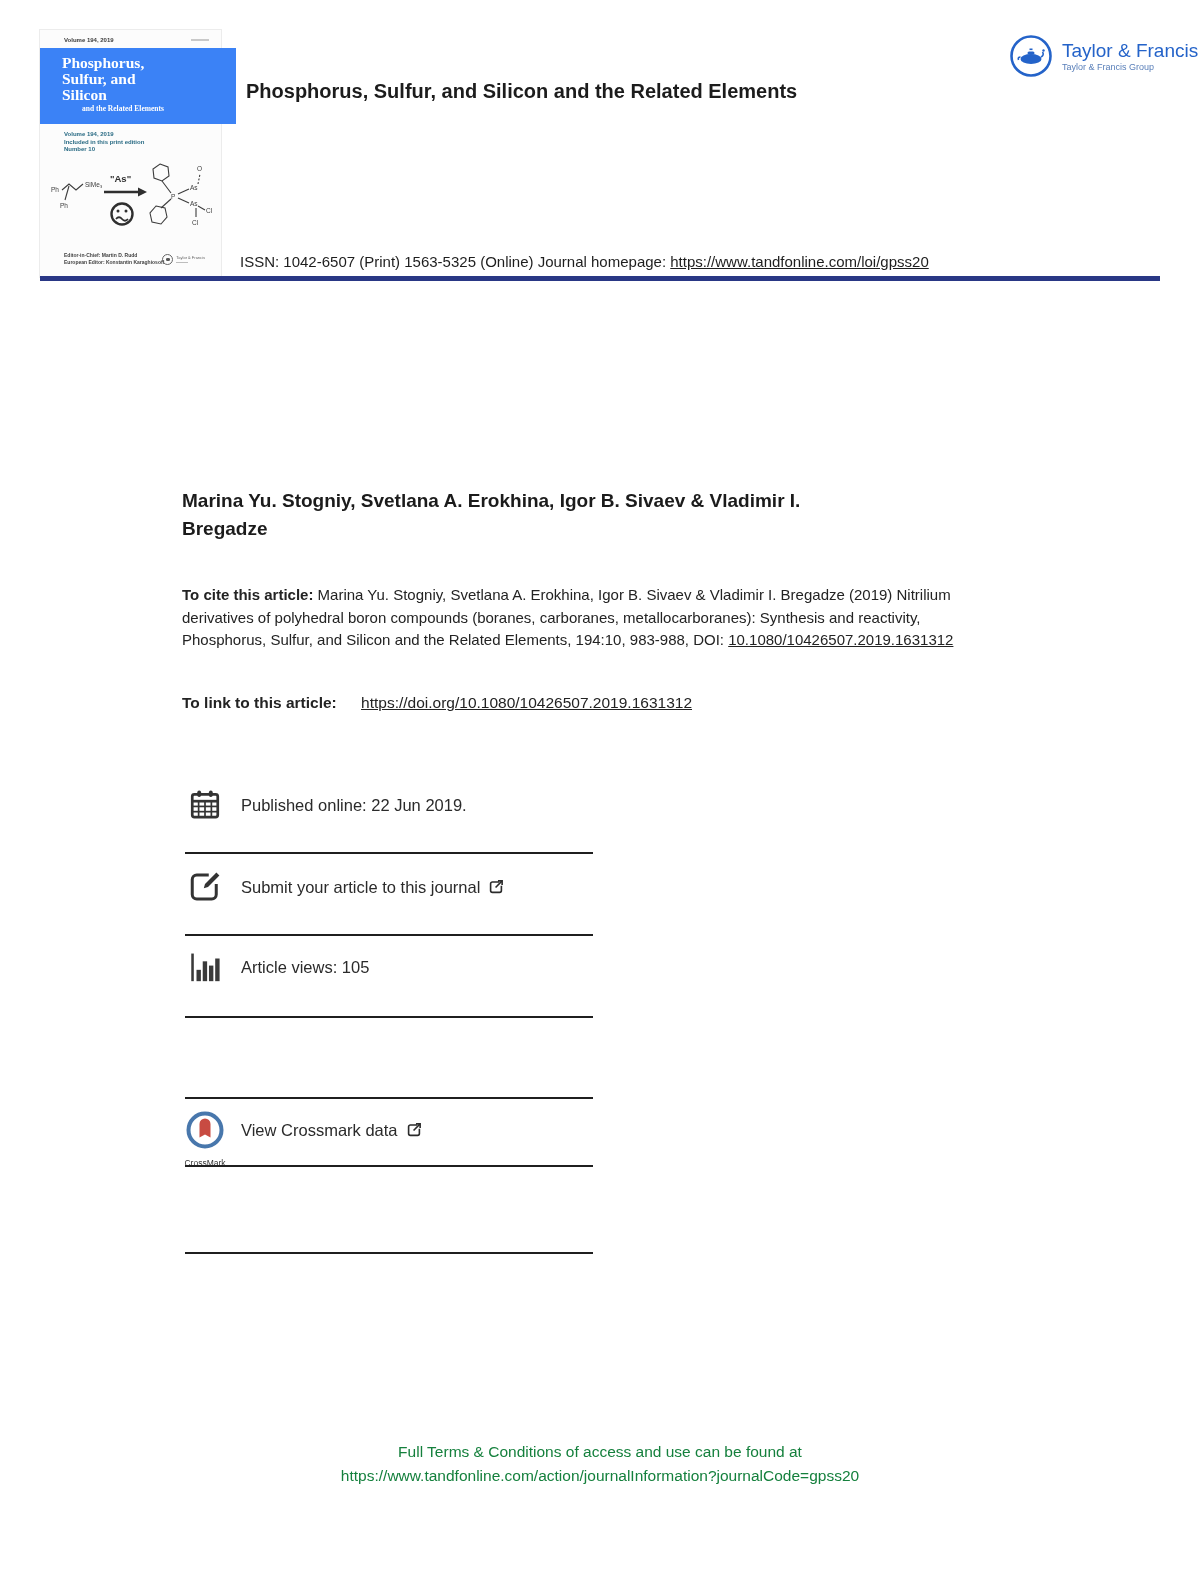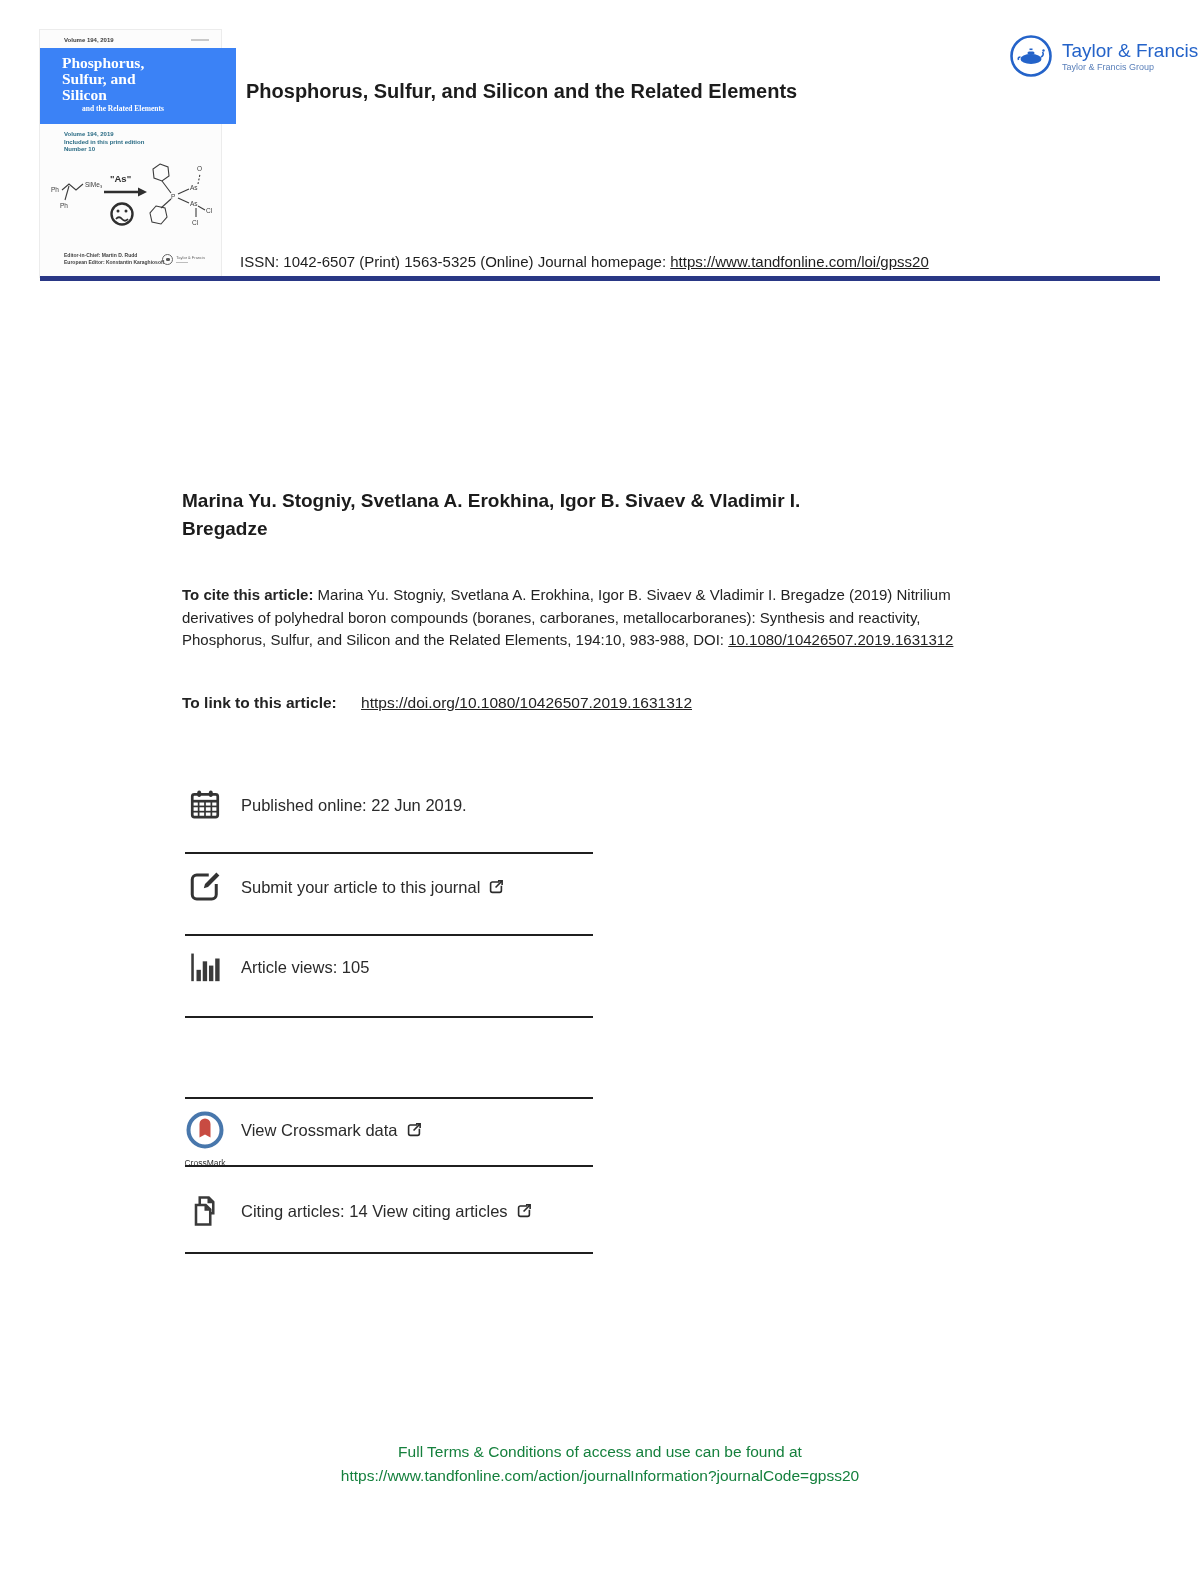--- a/index.html
+++ b/index.html
@@ -237,35 +237,20 @@
       <div class="cm-caption">CrossMark</div>
     </div>
     <span><span>View Crossmark data</span><svg class="ext" width="18" height="18" viewBox="0 0 20 20">
       <path d="M13.5 4.5 H6 a2 2 0 0 0 -2 2 V14 a2 2 0 0 0 2 2 h8 a2 2 0 0 0 2 -2 V8.5" fill="none" stroke="#2b2b2b" stroke-width="1.8"></path>
       <line x1="9.5" y1="10.5" x2="16.5" y2="3.5" stroke="#2b2b2b" stroke-width="1.8"></line>
       <path d="M12.2 3.2 h4.6 v4.6" fill="none" stroke="#2b2b2b" stroke-width="1.8"></path>
     </svg></span>
   </div>
   <div class="sep" style="top:1165px"></div>
 
-  <div class="action-row" style="top:1185px">
-    <div class="icon-box">
-      <svg width="36" height="36" viewBox="0 0 24 24">
-        <path d="M8.5 3 h6 l3 3 v7.5 h-9 z" fill="#ffffff" stroke="#3a3a3a" stroke-width="1.7"></path>
-        <path d="M14.5 3 v3 h3" fill="none" stroke="#3a3a3a" stroke-width="1.7"></path>
-        <path d="M6 8 h6.5 l3 3 V21 H6 z" fill="#ffffff" stroke="#3a3a3a" stroke-width="1.7"></path>
-        <path d="M12.5 8 v3 h3" fill="none" stroke="#3a3a3a" stroke-width="1.7"></path>
-      </svg>
-    </div>
-    <span><span>Citing articles: 14 View citing articles</span><svg class="ext" width="18" height="18" viewBox="0 0 20 20">
-      <path d="M13.5 4.5 H6 a2 2 0 0 0 -2 2 V14 a2 2 0 0 0 2 2 h8 a2 2 0 0 0 2 -2 V8.5" fill="none" stroke="#2b2b2b" stroke-width="1.8"></path>
-      <line x1="9.5" y1="10.5" x2="16.5" y2="3.5" stroke="#2b2b2b" stroke-width="1.8"></line>
-      <path d="M12.2 3.2 h4.6 v4.6" fill="none" stroke="#2b2b2b" stroke-width="1.8"></path>
-    </svg></span>
-  </div>
   <div class="sep" style="top:1252px"></div>
 
   <div class="footer">
     <div>Full Terms &amp; Conditions of access and use can be found at</div>
     <div>https://www.tandfonline.com/action/journalInformation?journalCode=gpss20</div>
   </div>
 
 </div>
 
 </body></html>

